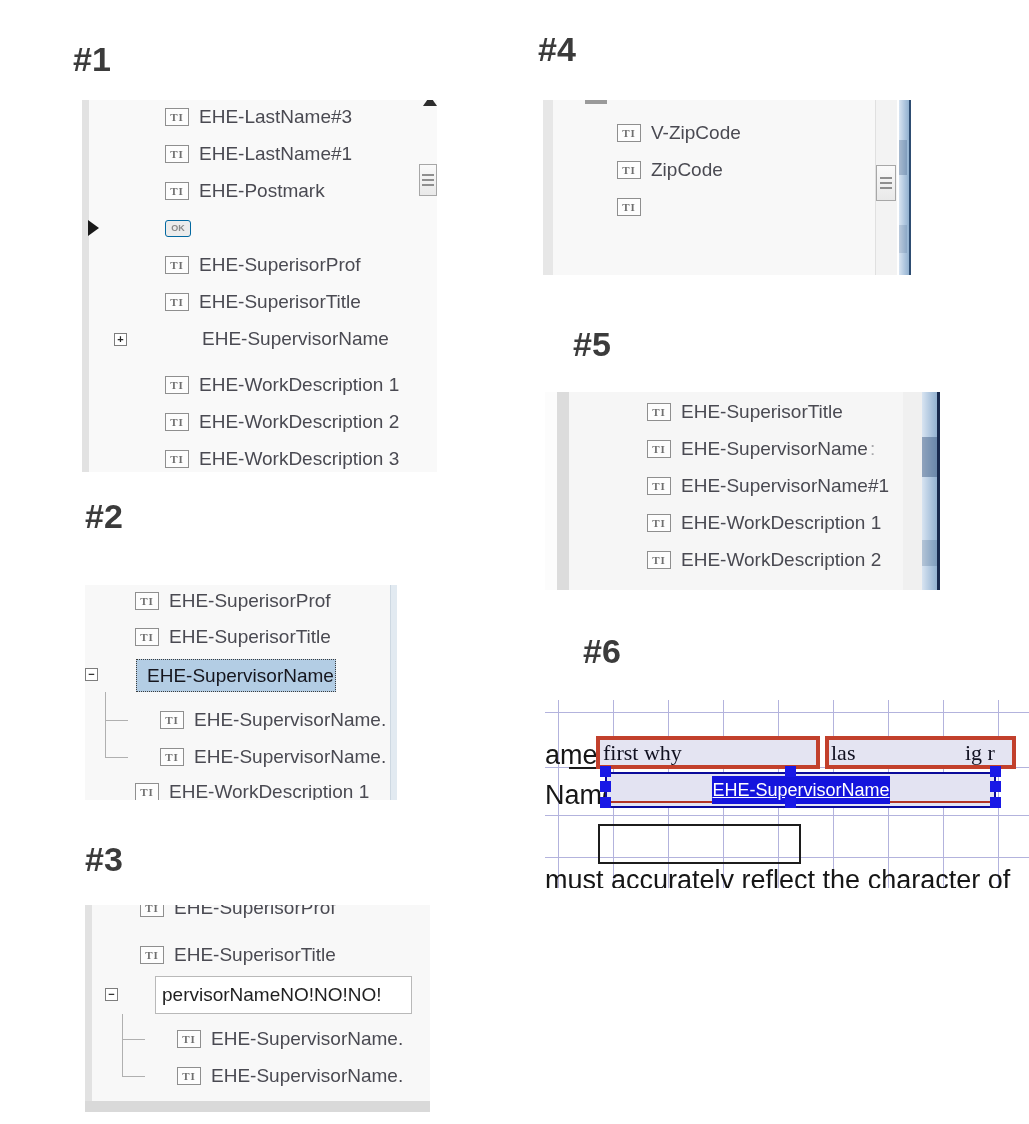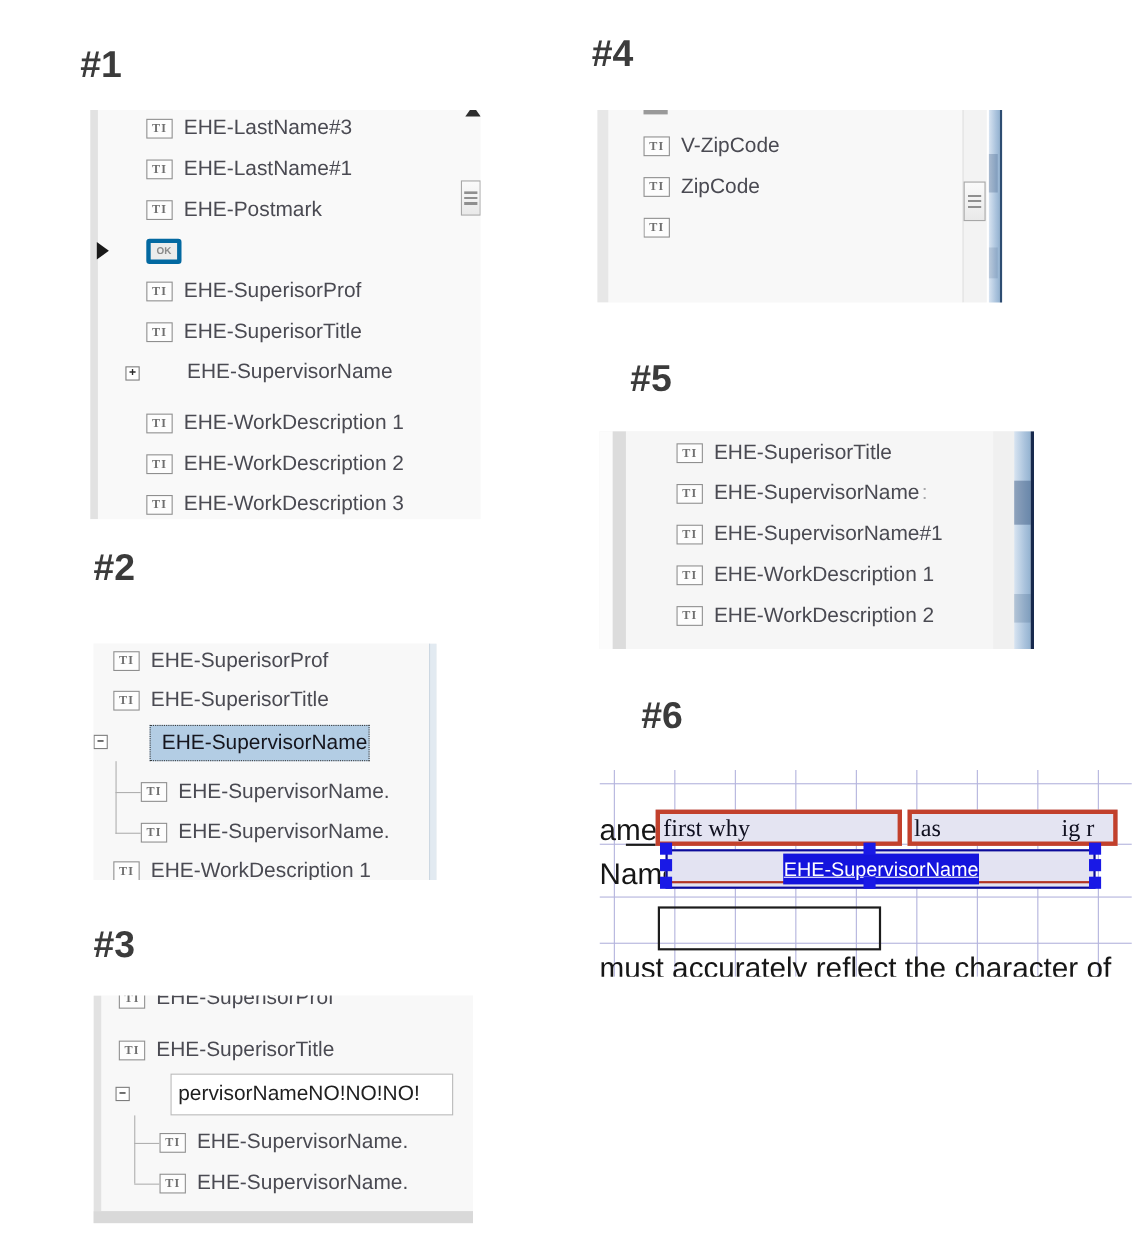--- a/index.html
+++ b/index.html
@@ -7,28 +7,28 @@
        font-family:"Liberation Sans",sans-serif;}
 
   .numlabel{position:absolute;font-size:34px;font-weight:800;color:#3b3b3b;
             letter-spacing:0px;font-family:"Liberation Sans",sans-serif;}
 
   .panel{position:absolute;background:#f9f9f9;overflow:hidden;}
 
   .gutter{position:absolute;left:0;top:0;bottom:0;width:7px;background:#e2e2e2;}
 
   .row{position:absolute;height:36px;display:flex;align-items:center;gap:10px;
-       font-size:19px;color:#4a4a52;white-space:nowrap;}
+       font-size:19px;color:#4a4a52;white-space:nowrap;margin-left:32px;}
   .lbl{display:inline-block;}
 
   .ti{flex:0 0 auto;width:22px;height:16px;border:1px solid #8f8f8f;background:#fdfdfd;
       color:#6f6f6f;font-family:"Liberation Serif",serif;font-size:11px;font-weight:bold;
       display:flex;align-items:center;justify-content:center;letter-spacing:1px;
       box-shadow:inset 0 0 0 1px #fdfdfd;}
-  .okicon{flex:0 0 auto;width:24px;height:15px;border:4px solid #0369a1;border-radius:3px;
+  .okicon{flex:0 0 auto;width:24px;height:15px;border:1px solid #0369a1;border-radius:3px;
       background:#ececec;color:#8a8a8a;font-size:9px;font-weight:bold;
       display:flex;align-items:center;justify-content:center;}
   .expander{position:absolute;width:13px;height:13px;border:1px solid #7d7d7d;background:#ffffff;
       color:#2a2a2a;font-size:11px;line-height:11px;text-align:center;font-weight:bold;
       box-sizing:border-box;}
 
   .treeline{position:absolute;background:#b0b0b0;}
 
   .selbox{position:absolute;height:33px;background:#b3cde4;border:1px dotted #3c3c3c;
       display:flex;align-items:center;padding:0 10px;box-sizing:border-box;

